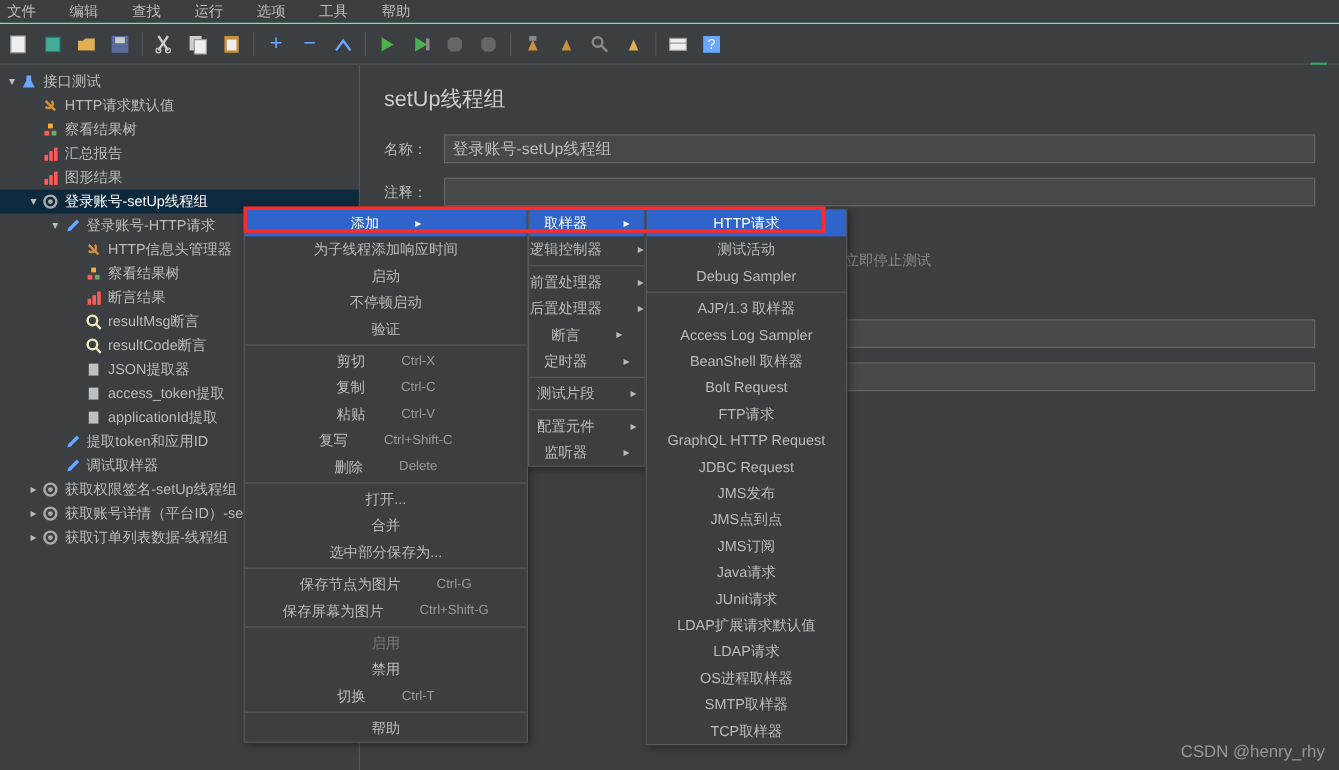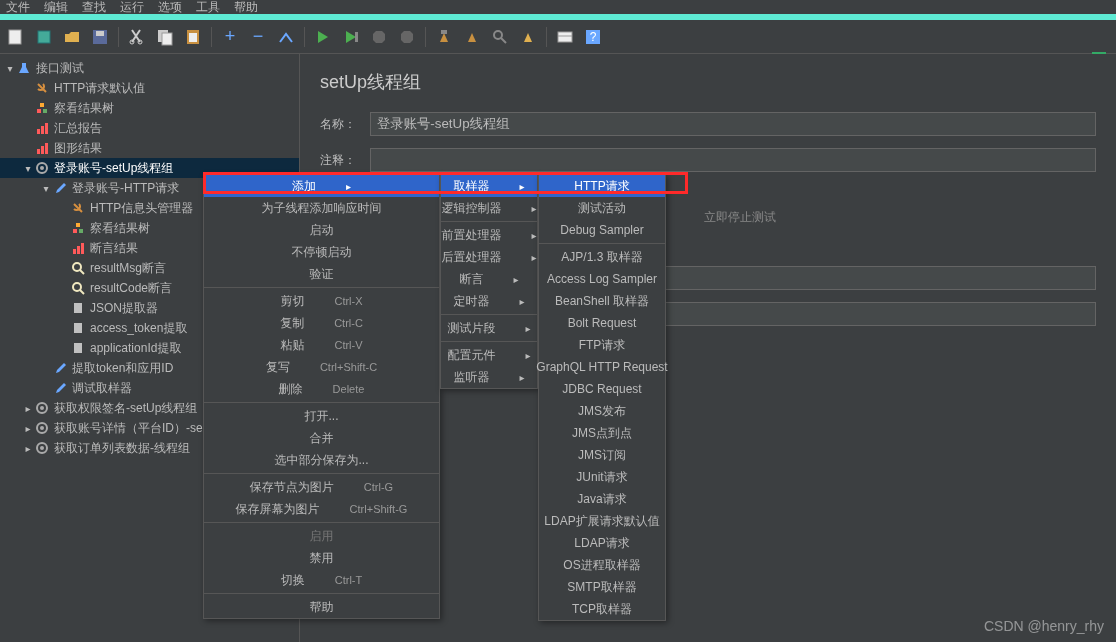--- a/index.html
+++ b/index.html
@@ -1,18 +1,18 @@
 <!DOCTYPE html>
 <html><head>
 <meta charset="utf-8">
 <style>
   * { box-sizing: border-box; margin: 0; padding: 0; }
   body { font-family: "Microsoft YaHei", Arial, sans-serif; font-size: 12px; background: #3c3f41; color: #bbbbbb; width: 1116px; height: 642px; overflow: hidden; position: relative; }
   
-  .menubar { display: flex; height: 20px; background: #3c3f41; padding: 2px 6px; gap: 14px; align-items: center; border-bottom: 6px solid #5eead4; }
+  .menubar { display: flex; height: 20px; background: #3c3f41; padding: 2px 6px; gap: 28px; align-items: center; border-bottom: 1px solid #5eead4; }
   .menubar span { color: #bbbbbb; cursor: default; }
   
   .toolbar { display: flex; height: 34px; background: #3c3f41; align-items: center; padding: 0 4px; gap: 4px; border-bottom: 1px solid #555; }
   .tbtn { width: 24px; height: 24px; display: flex; align-items: center; justify-content: center; }
   .tsep { width: 1px; height: 20px; background: #555; margin: 0 2px; }
   .timer-area { margin-left: auto; display: flex; align-items: center; gap: 8px; color: #bbbbbb; padding-right: 6px; margin-top: 45px; }
   .warn-triangle { color: #ffbb33; font-size: 16px; }
   
   .main { display: flex; height: calc(100% - 54px); }
   .tree { width: 300px; background: #3c3f41; border-right: 1px solid #555; overflow: hidden; padding-top: 4px; }
@@ -34,21 +34,21 @@
   .ctx-menu { position: absolute; background: #3c3f41; border: 1px solid #565656; box-shadow: 2px 2px 6px rgba(0,0,0,0.4); z-index: 100; }
   .ctx-item { display: flex; align-items: center; justify-content: center; padding: 3px 10px; height: 22px; cursor: default; color: #bbbbbb; white-space: nowrap; }
   .ctx-item.disabled { color: #777; }
   .ctx-item.hl { background: #2f65ca; color: #fff; }
   .ctx-sep { height: 1px; background: #565656; margin: 2px 0; }
   .ctx-item .shortcut { color: #999; margin-left: 30px; font-size: 11px; }
   .ctx-item .sub { margin-left: 30px; font-size: 10px; }
   
   #menu1 { left: 203px; top: 174px; width: 237px; }
   #menu2 { left: 440px; top: 174px; width: 98px; }
-  #menu3 { left: 538px; top: 174px; width: 128px; }
+  #menu3 { left: 538px; top: 174px; width: 168px; }
   
   .hl-box { position: absolute; border: 3px solid #ff2a2a; pointer-events: none; z-index: 200; }
   #box1 { left: 203px; top: 172px; width: 485px; height: 22px; }
   
   .watermark { position: absolute; bottom: 8px; right: 12px; color: rgba(255,255,255,.45); font-size: 14px; z-index: 300; }
 </style>
 </head>
 <body>
 
 <div class="menubar" id="menubar">
@@ -566,26 +566,26 @@
     <div class="ctx-item">
       <span>JMS发布</span>
     </div>
     <div class="ctx-item">
       <span>JMS点到点</span>
     </div>
     <div class="ctx-item">
       <span>JMS订阅</span>
     </div>
     <div class="ctx-item">
+      <span>Java请求</span>
+    </div>
+    <div class="ctx-item">
       <span>JUnit请求</span>
     </div>
     <div class="ctx-item">
-      <span>Java请求</span>
-    </div>
-    <div class="ctx-item">
       <span>LDAP扩展请求默认值</span>
     </div>
     <div class="ctx-item">
       <span>LDAP请求</span>
     </div>
     <div class="ctx-item">
       <span>OS进程取样器</span>
     </div>
     <div class="ctx-item">
       <span>SMTP取样器</span>

